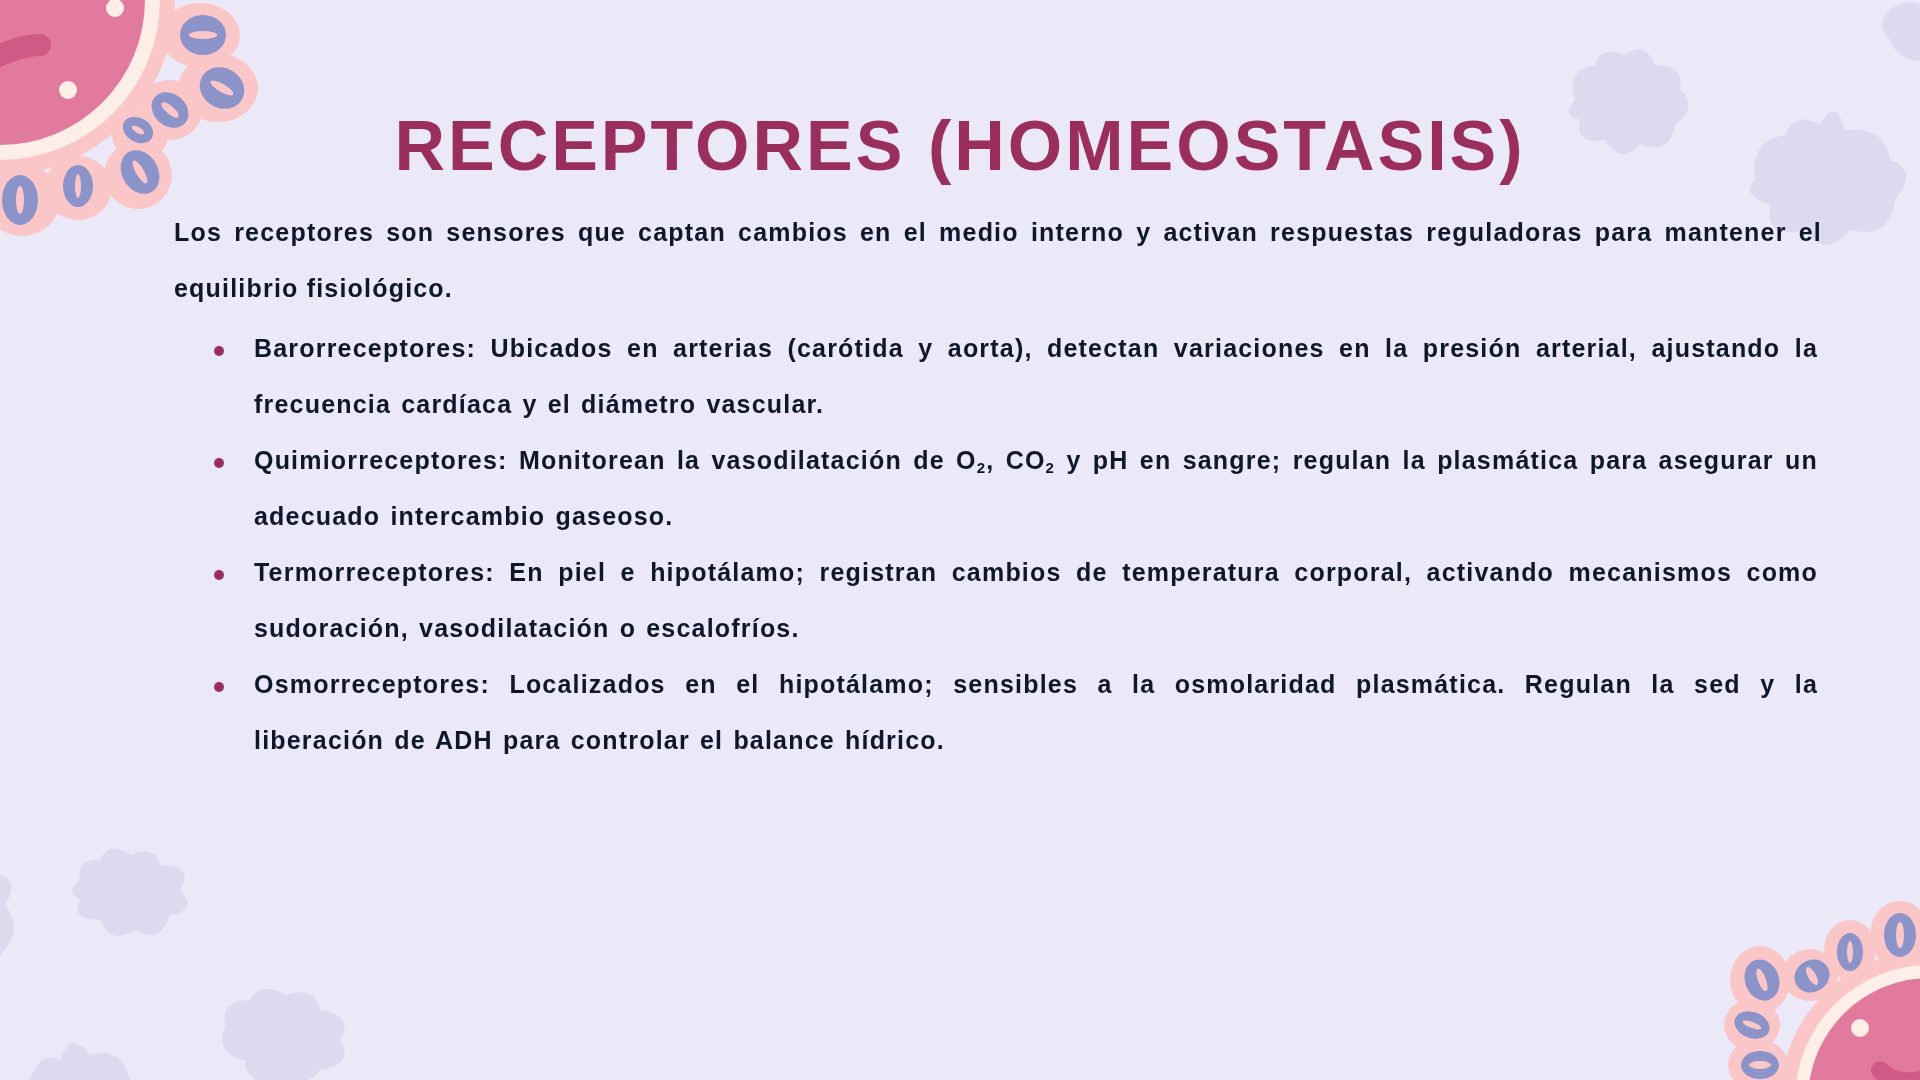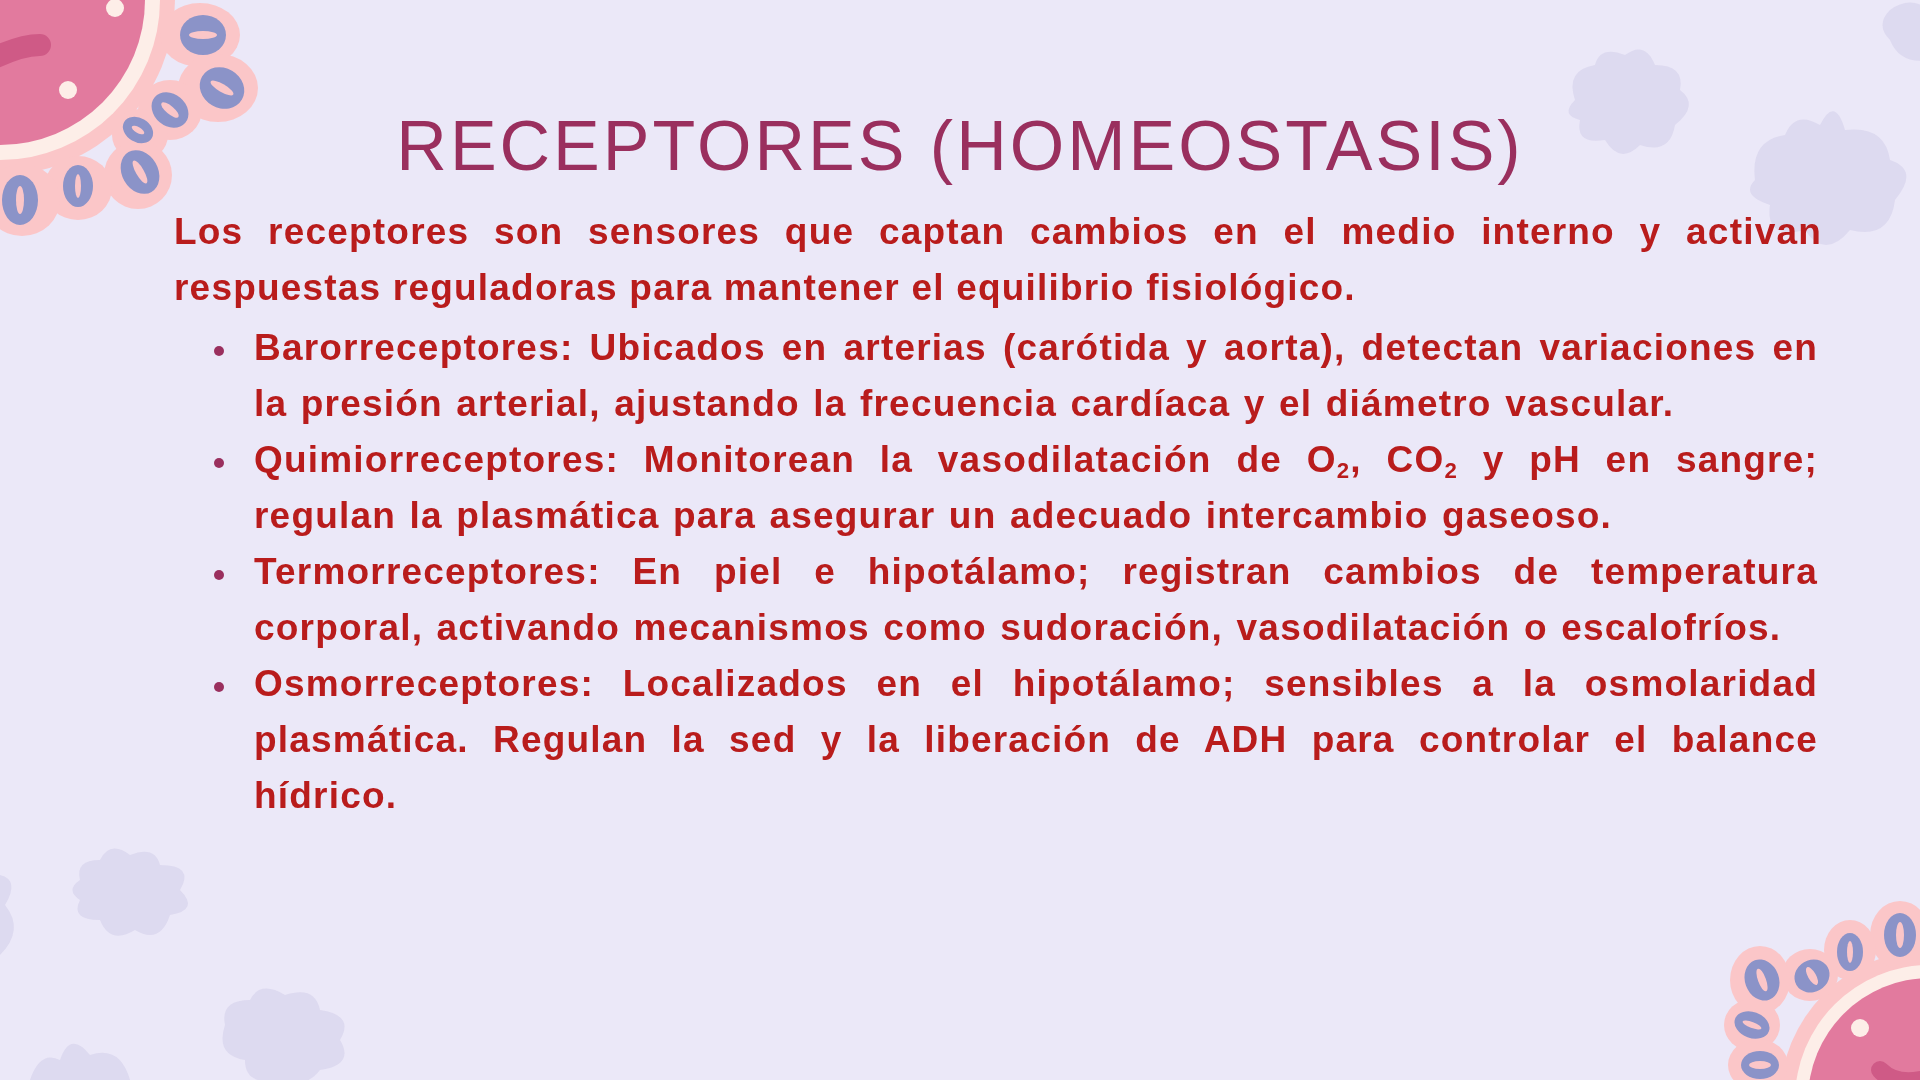--- a/index.html
+++ b/index.html
@@ -4,26 +4,26 @@
 <style>
   html, body { margin:0; padding:0; }
   body {
     width:1920px; height:1080px; overflow:hidden; position:relative;
     background:#ebe8f8;
     font-family: "Liberation Sans", "DejaVu Sans", sans-serif;
   }
   .deco { position:absolute; }
   .title {
     position:absolute; left:0; width:1920px; top:104px; text-align:center;
-    font-size:70px; font-weight:normal; color:#9a2f5e; letter-spacing:3px;
+    font-size:70px; font-weight:bold; color:#9a2f5e; letter-spacing:3px;
     line-height:84px; margin:0;
   }
   .content {
     position:absolute; left:174px; top:204px; width:1648px;
-    color:#b91c1c; font-weight:bold; font-size:37px; line-height:56px;
+    color:#0f172a; font-weight:bold; font-size:25px; line-height:56px;
     letter-spacing:1.2px; text-align:justify; text-align-last:left;
   }
   .content p { margin:0; text-align:justify; text-align-last:left; }
   .content ul { margin:4px; padding:0 0 0 76px; list-style:none; }
   .content li { position:relative; text-align:justify; word-spacing:2px; }
   .content li::before {
     content:""; position:absolute; left:-40px; top:26px; width:10px; height:10px;
     border-radius:50%; background:#9a2f5e;
   }
   sub { font-size:0.6em; vertical-align:-0.25em; line-height:0; }

